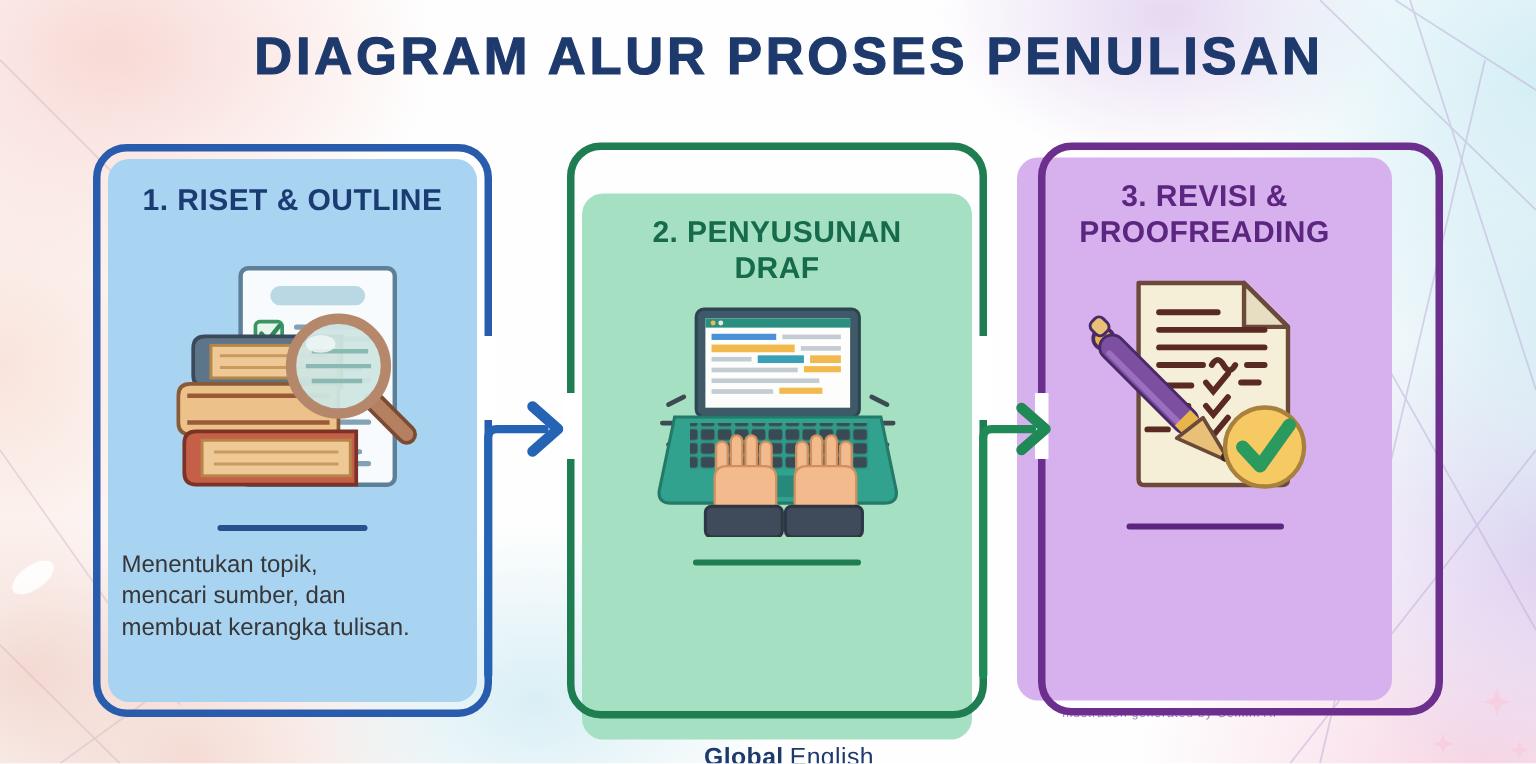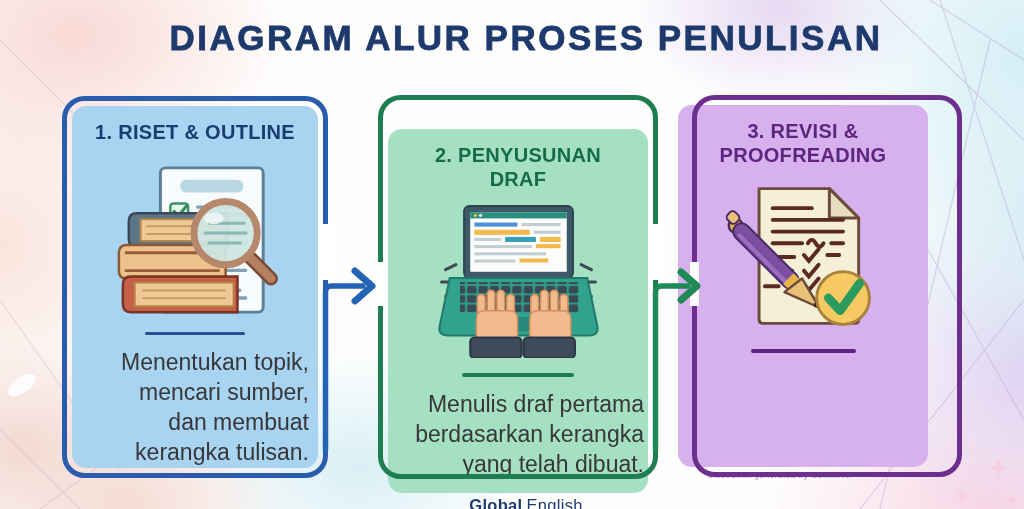--- a/index.html
+++ b/index.html
@@ -42,21 +42,21 @@
   .card1 .card-title{margin-top:4px;height:50px;max-width:240px;white-space:nowrap;color:#1b3c72;}
   .card2 .card-title{color:#156b4a;}
   .card3 .card-title{color:#5c2580;}
   .card-icon{display:flex;align-items:center;justify-content:center;height:170px;}
   .card1 .card-icon{height:182px;}
   .card-divider{height:4px;border-radius:2px;margin:8px auto 13px;}
   .card1 .card-divider{width:100px;background:#27508f;}
   .card2 .card-divider{width:112px;background:#1f7d52;}
   .card3 .card-divider{width:105px;background:#5c2580;}
   .card-desc{
-    text-align:right;font-size:23px;line-height:1.3;color:#37373a;
+    text-align:left;font-size:16px;line-height:1.3;color:#37373a;
     text-wrap:balance;
   }
   .card1 .card-desc{max-width:228px;}
   .card2 .card-desc{max-width:252px;}
   .card3 .card-desc{max-width:245px;}
   .overlay{position:absolute;inset:0;z-index:4;pointer-events:none;}
   .footer{
     position:absolute;left:0;right:0;top:496px;z-index:5;text-align:center;
     font-size:16.5px;color:#1e3a6d;letter-spacing:0.3px;
   }
@@ -200,21 +200,20 @@
           <rect x="107" y="90" width="7.5" height="30" rx="3.7"></rect>
           <rect x="116.5" y="86" width="7.5" height="34" rx="3.7"></rect>
           <rect x="126" y="86" width="7.5" height="34" rx="3.7"></rect>
           <rect x="135.5" y="90" width="7.5" height="28" rx="3.7"></rect>
           <path d="M106,114 Q106,106 114,106 L138,106 Q146,106 146,114 L146,136 L106,136 Z"></path>
         </g>
         <rect x="100" y="132" width="50" height="20" rx="4" fill="#3f4a5a" stroke="#2d3642" stroke-width="2"></rect>
       </svg>
     </div>
     <div class="card-divider"></div>
-    <div class="card-desc">Menulis draf pertama berdasarkan kerangka yang telah dibuat.</div>
   </div>
 
   <div class="card card3">
     <div class="card-title">3. REVISI &amp; PROOFREADING</div>
     <div class="card-icon">
       <svg width="190" height="166" viewBox="0 0 190 170">
 
         <path d="M50,16 L122,16 L152,46 L152,150 Q152,154 148,154 L54,154 Q50,154 50,150 Z" fill="#f5efd8" stroke="#6b4a3a" stroke-width="3" stroke-linejoin="round"></path>
         <path d="M122,16 L122,46 L152,46 Z" fill="#e7ddc0" stroke="#6b4a3a" stroke-width="3" stroke-linejoin="round"></path>
 

